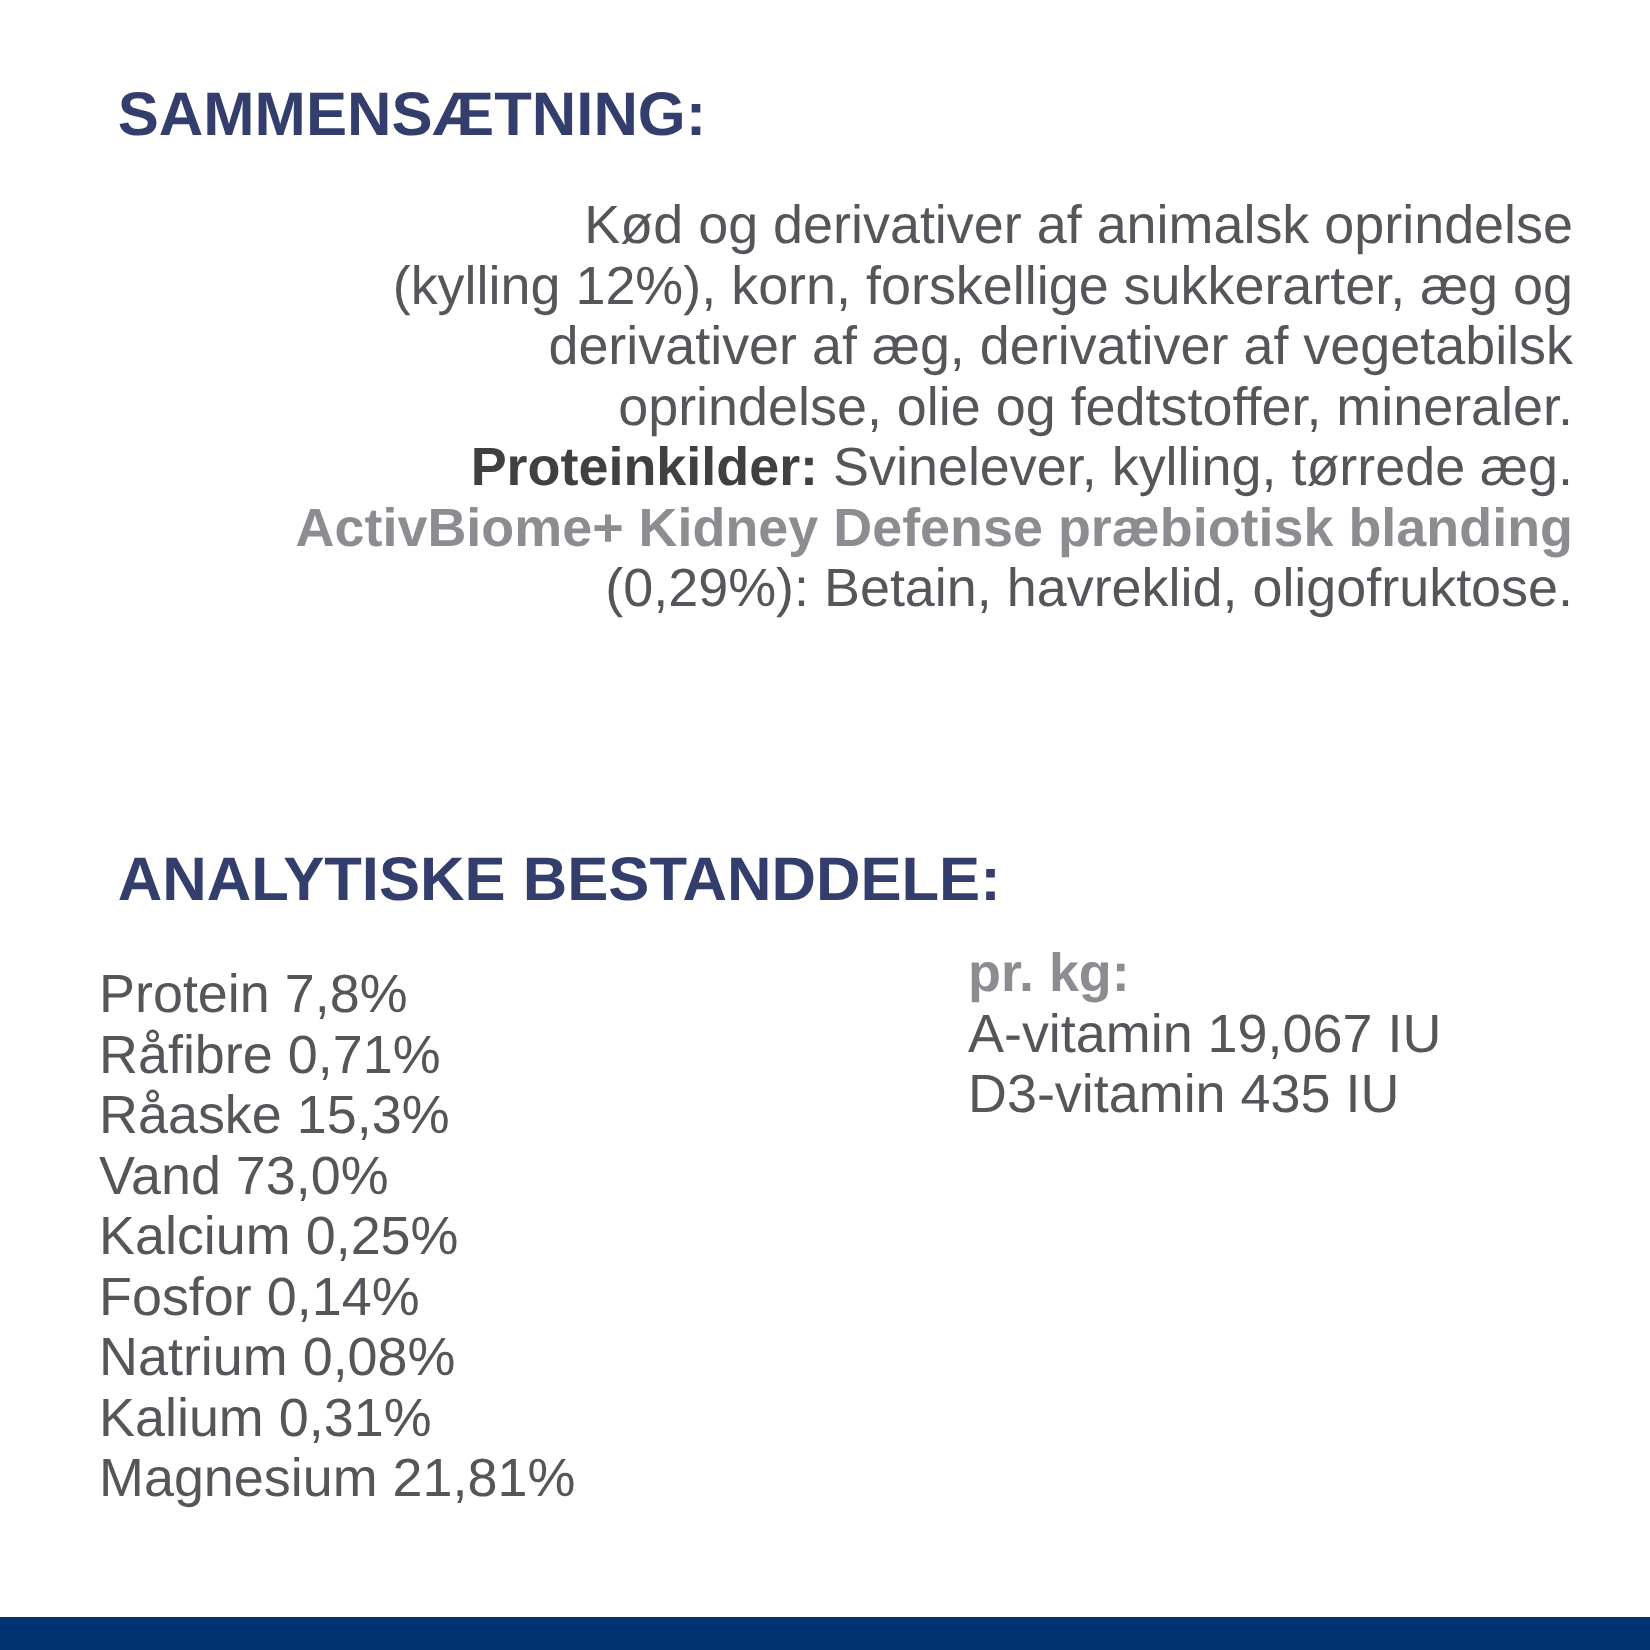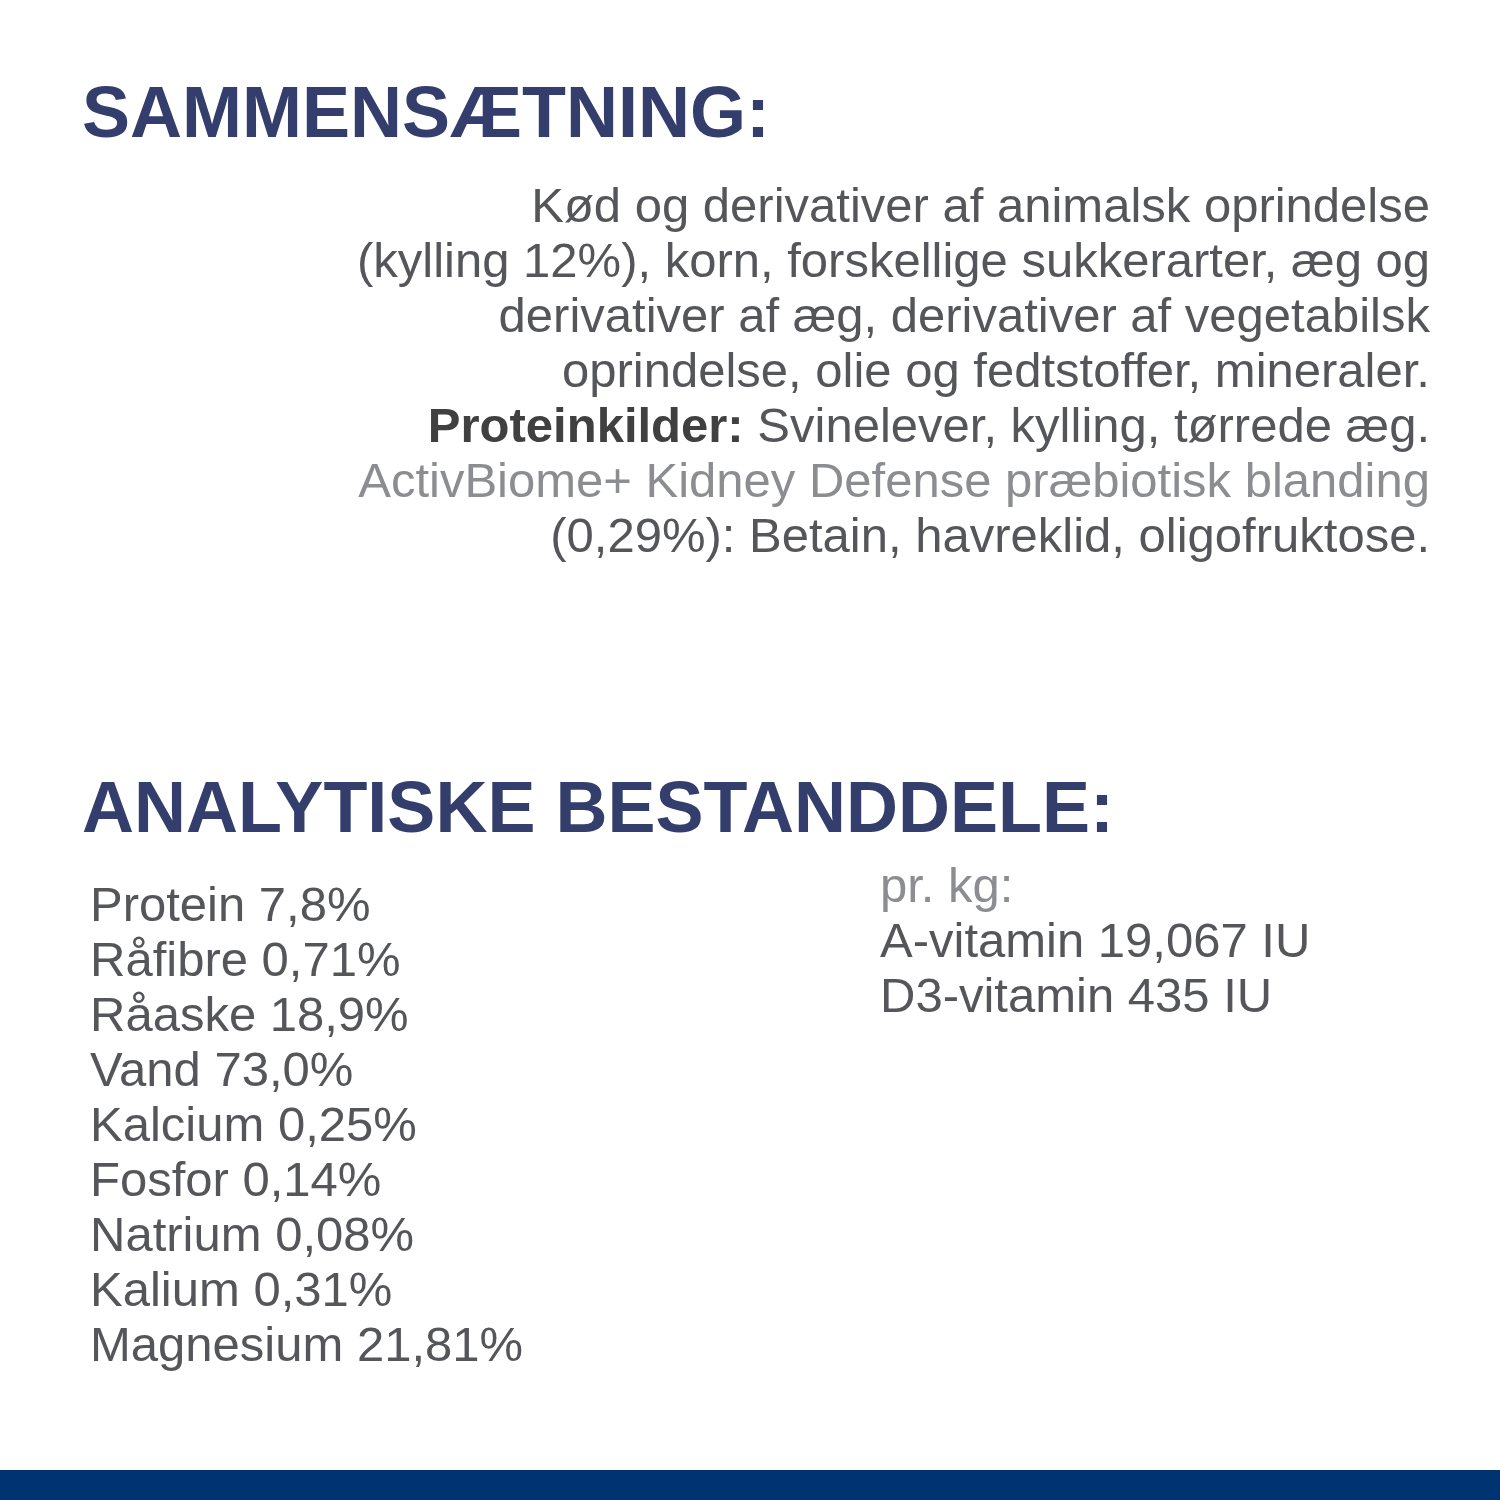--- a/index.html
+++ b/index.html
@@ -4,35 +4,35 @@
 <style>
   html,body{margin:0;padding:0;background:#ffffff;}
   .sheet{
     position:relative;
     width:1500px;height:1500px;
     background:#ffffff;
     overflow:hidden;
     font-family:"Liberation Sans","DejaVu Sans",sans-serif;
   }
   .heading{
-    position:absolute;left:82px;margin:0;
-    font-size:72px;line-height:1;font-weight:800;
+    position:absolute;left:107px;margin:0;
+    font-size:56px;line-height:1;font-weight:800;
     letter-spacing:0px;color:#333e6c;
   }
   #composition-heading{top:76px;}
   #analysis-heading{top:771px;}
   .bodytext{
     position:absolute;left:90px;margin:0;
     font-size:49px;line-height:55px;font-weight:400;
     color:#55565a;letter-spacing:0px;
   }
   #composition-body{top:178px;width:1340px;text-align:right;}
   .line{display:block;}
   .bold-dark{font-weight:700;color:#404040;}
-  .bold-muted{font-weight:400;color:#8b8d90;}
+  .bold-muted{font-weight:700;color:#8b8d90;}
   #analysis-list{top:877px;width:780px;}
   #analysis-perkg{top:858px;left:880px;width:560px;}
   .bottom-bar{
     position:absolute;left:0;bottom:0;
     width:1500px;height:30px;
     background:#003371;
   }
 </style>
 </head>
 <body>
@@ -49,21 +49,21 @@
     <span class="line"><span class="bold-dark">Proteinkilder:</span><span> Svinelever, kylling, tørrede æg.</span></span>
     <span class="line bold-muted">ActivBiome+ Kidney Defense præbiotisk blanding</span>
     <span class="line">(0,29%): Betain, havreklid, oligofruktose.</span>
   </p>
 
   <h1 class="heading" id="analysis-heading">ANALYTISKE BESTANDDELE:</h1>
 
   <div class="bodytext" id="analysis-list">
     <span class="line">Protein 7,8%</span>
     <span class="line">Råfibre 0,71%</span>
-    <span class="line">Råaske 18,9%</span>
+    <span class="line">Råaske 15,3%</span>
     <span class="line">Vand 73,0%</span>
     <span class="line">Kalcium 0,25%</span>
     <span class="line">Fosfor 0,14%</span>
     <span class="line">Natrium 0,08%</span>
     <span class="line">Kalium 0,31%</span>
     <span class="line">Magnesium 21,81%</span>
   </div>
 
   <div class="bodytext" id="analysis-perkg">
     <span class="line bold-muted">pr. kg:</span>

